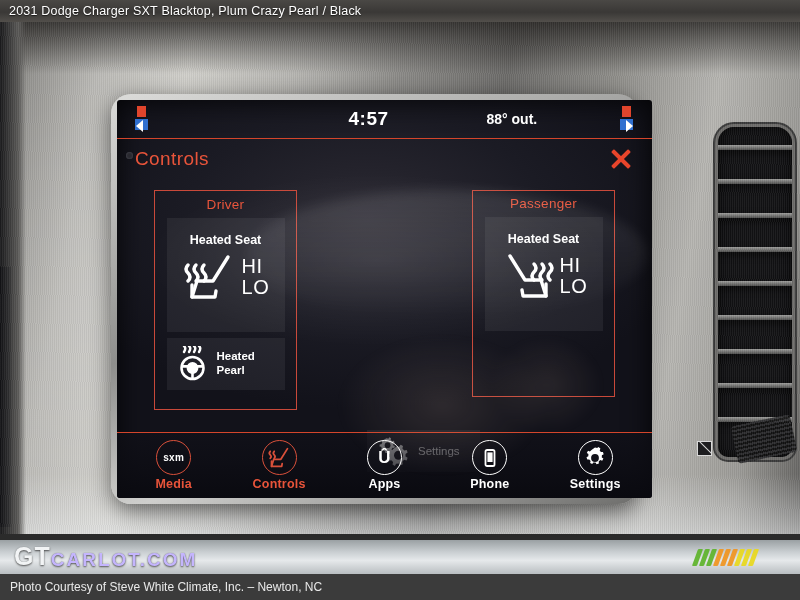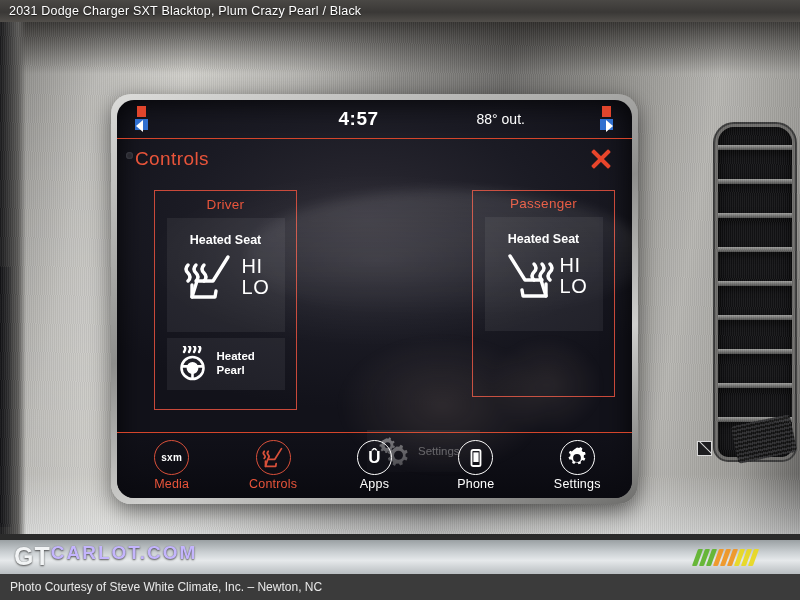--- a/index.html
+++ b/index.html
@@ -31,21 +31,21 @@
 
   .watermark-strip{
     position:absolute;left:0;bottom:26px;width:800px;height:34px;
     background:linear-gradient(180deg,#9aa0a3 0%,#c9ced1 35%,#e6e9eb 60%,#b9bec1 100%);
     z-index:38;
   }
   .watermark{
     position:absolute;left:14px;bottom:29px;z-index:41;
     font-size:23px;font-weight:bold;letter-spacing:1px;
     color:#f2f4f5;text-shadow:0 1px 2px rgba(60,60,60,.85),0 0 1px #8d9295;
-    display:flex;align-items:flex-start;
+    display:flex;align-items:flex-end;
   }
   .watermark .gt{font-size:25px;}
   .watermark .rest{font-size:19px;letter-spacing:2px;color:#c4b5fd;}
 
   .wm-logo{
     position:absolute;right:44px;bottom:34px;z-index:41;
     display:flex;gap:2px;transform:skewX(-20deg);
   }
   .wm-logo .blk{display:flex;gap:2px;}
   .wm-logo i{display:block;width:5px;height:17px;border-radius:1px;opacity:.92;}
@@ -111,25 +111,26 @@
 
   
   .screen-bezel{
     position:absolute;left:111px;top:94px;width:527px;height:410px;
     border-radius:20px;
     background:linear-gradient(160deg,#dcdcda,#8e8e8c 45%,#cfcfcd 70%,#6e6e6c);
     box-shadow:0 6px 22px rgba(0,0,0,.55);
     padding:6px;box-sizing:border-box;
   }
   .screen{
-    position:relative;width:100%;height:100%;border-radius:17px;overflow:hidden;
+    position:relative;width:100%;height:100%;border-radius:3px;overflow:hidden;
     background:
       radial-gradient(ellipse 330px 190px at 250px 120px, #2c2a33 0%, #1b1b24 55%, #12121a 100%),
       linear-gradient(180deg,#1a1a22,#101018);
     box-shadow:inset 0 0 28px rgba(0,0,0,.85);
+    padding-left:20px;
   }
   
   .glare-a{
     position:absolute;left:-40px;top:40px;width:620px;height:230px;
     background:radial-gradient(ellipse 320px 120px at 300px 120px, rgba(255,255,255,.085), rgba(255,255,255,0) 72%);
     pointer-events:none;z-index:20;
   }
   .glare-b{
     position:absolute;left:130px;top:90px;width:400px;height:130px;
     border-radius:50%;
@@ -153,21 +154,21 @@
     position:absolute;left:0;top:0;width:100%;height:38px;
     display:flex;align-items:center;justify-content:center;
     border-bottom:1.3px solid #d4452b;
     z-index:14;
   }
   .status-time{
     color:#ffffff;font-size:19px;font-weight:bold;letter-spacing:.5px;
     position:absolute;left:50%;transform:translateX(-50%);margin-left:-16px;
   }
   .status-temp{
-    color:#ffffff;font-size:14px;font-weight:normal;
+    color:#ffffff;font-size:14px;font-weight:bold;
     position:absolute;left:50%;margin-left:102px;
   }
   .seat-ind{position:absolute;top:6px;width:14px;height:26px;}
   .seat-ind.left{left:18px;}
   .seat-ind.right{right:18px;}
   .seat-ind .hot{position:absolute;left:2px;top:0;width:9px;height:11px;background:#e0452c;}
   .seat-ind .cold{position:absolute;left:0;top:13px;width:13px;height:11px;background:#2f6fd0;}
   .seat-ind .arrow{
     position:absolute;bottom:0;width:0;height:0;border-top:6px solid transparent;
     border-bottom:6px solid transparent;
@@ -246,21 +247,21 @@
   .navitem{
     width:72px;display:flex;flex-direction:column;align-items:center;gap:2px;cursor:pointer;
   }
   .nav-circle{
     width:35px;height:35px;border-radius:50%;border:1.6px solid #ffffff;
     display:flex;align-items:center;justify-content:center;position:relative;
     box-sizing:border-box;
     text-align:center;
   }
   .nav-circle.red{border-color:#d9503a;}
-  .nav-label{color:#ffffff;font-size:12.5px;letter-spacing:.2px;}
+  .nav-label{color:#ffffff;font-size:12.5px;letter-spacing:.2px;font-weight:bold;}
   .nav-label.red{color:#e8543a;}
   .sxm-text{color:#ffffff;font-size:10px;font-weight:bold;letter-spacing:.3px;}
   .apps-u{color:#ffffff;font-size:17px;font-weight:bold;line-height:1;}
 
   svg{display:block;}
 </style>
 </head>
 <body>
 
 <div class="dash">

